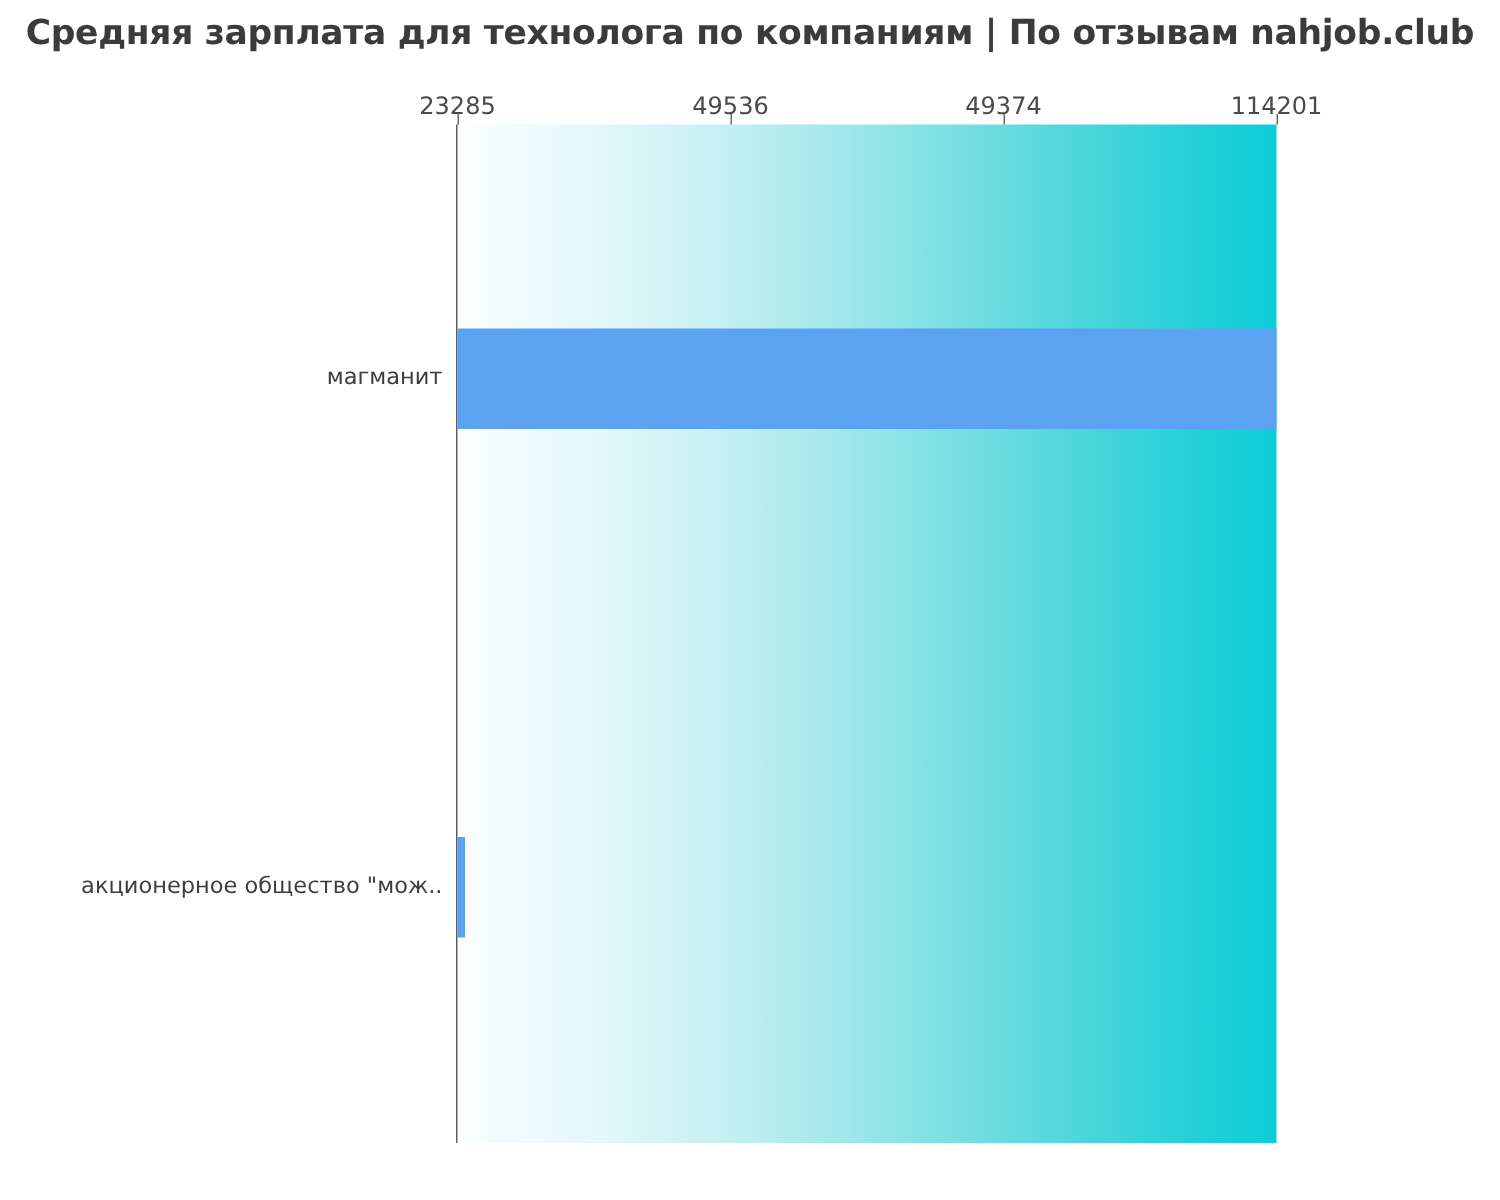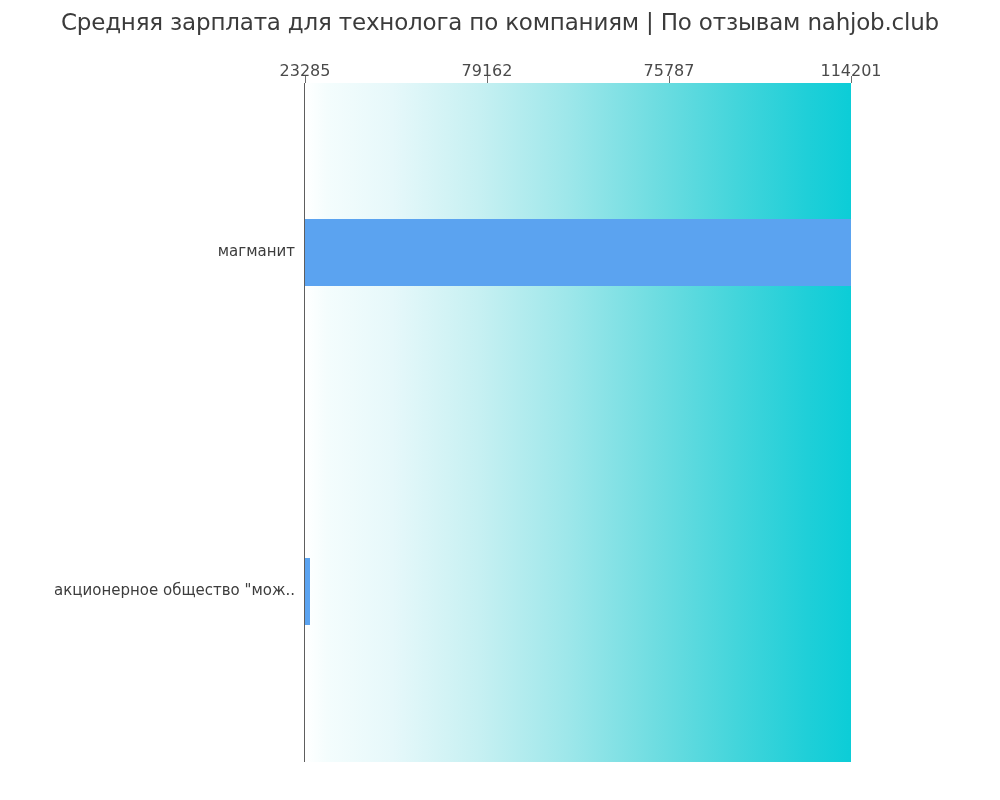--- a/index.html
+++ b/index.html
@@ -19,21 +19,21 @@
   #chart-title {
     position: absolute;
     left: 0;
     top: 0;
     width: 1000px;
     height: 44px;
     line-height: 44px;
     text-align: center;
     white-space: nowrap;
     font-family: "DejaVu Sans", sans-serif;
-    font-weight: normal;
+    font-weight: bold;
     font-size: 23px;
     letter-spacing: -0.2px;
     color: #3b3b3b;
     overflow: visible;
   }
   #title-clipper {
     position: absolute;
     left: 0;
     top: 0;
     width: 1000px;
@@ -114,24 +114,24 @@
 </div>
 
 <div id="plot-area"></div>
 <div id="y-axis-spine"></div>
 
 <div id="ticks-layer">
   <div class="tick-mark" style="left:305px"></div>
   <div class="tick-label" style="left:305px">23285</div>
 
   <div class="tick-mark" style="left:487px"></div>
-  <div class="tick-label" style="left:487px">79162</div>
+  <div class="tick-label" style="left:487px">49536</div>
 
   <div class="tick-mark" style="left:669px"></div>
-  <div class="tick-label" style="left:669px">75787</div>
+  <div class="tick-label" style="left:669px">49374</div>
 
   <div class="tick-mark" style="left:851px"></div>
   <div class="tick-label" style="left:851px">114201</div>
 </div>
 
 <div id="bars-layer">
   <div class="bar" style="left:305px; top:219px; width:546px; height:67px;"></div>
   <div class="bar" style="left:305px; top:558px; width:5px; height:67px;"></div>
 </div>
 

